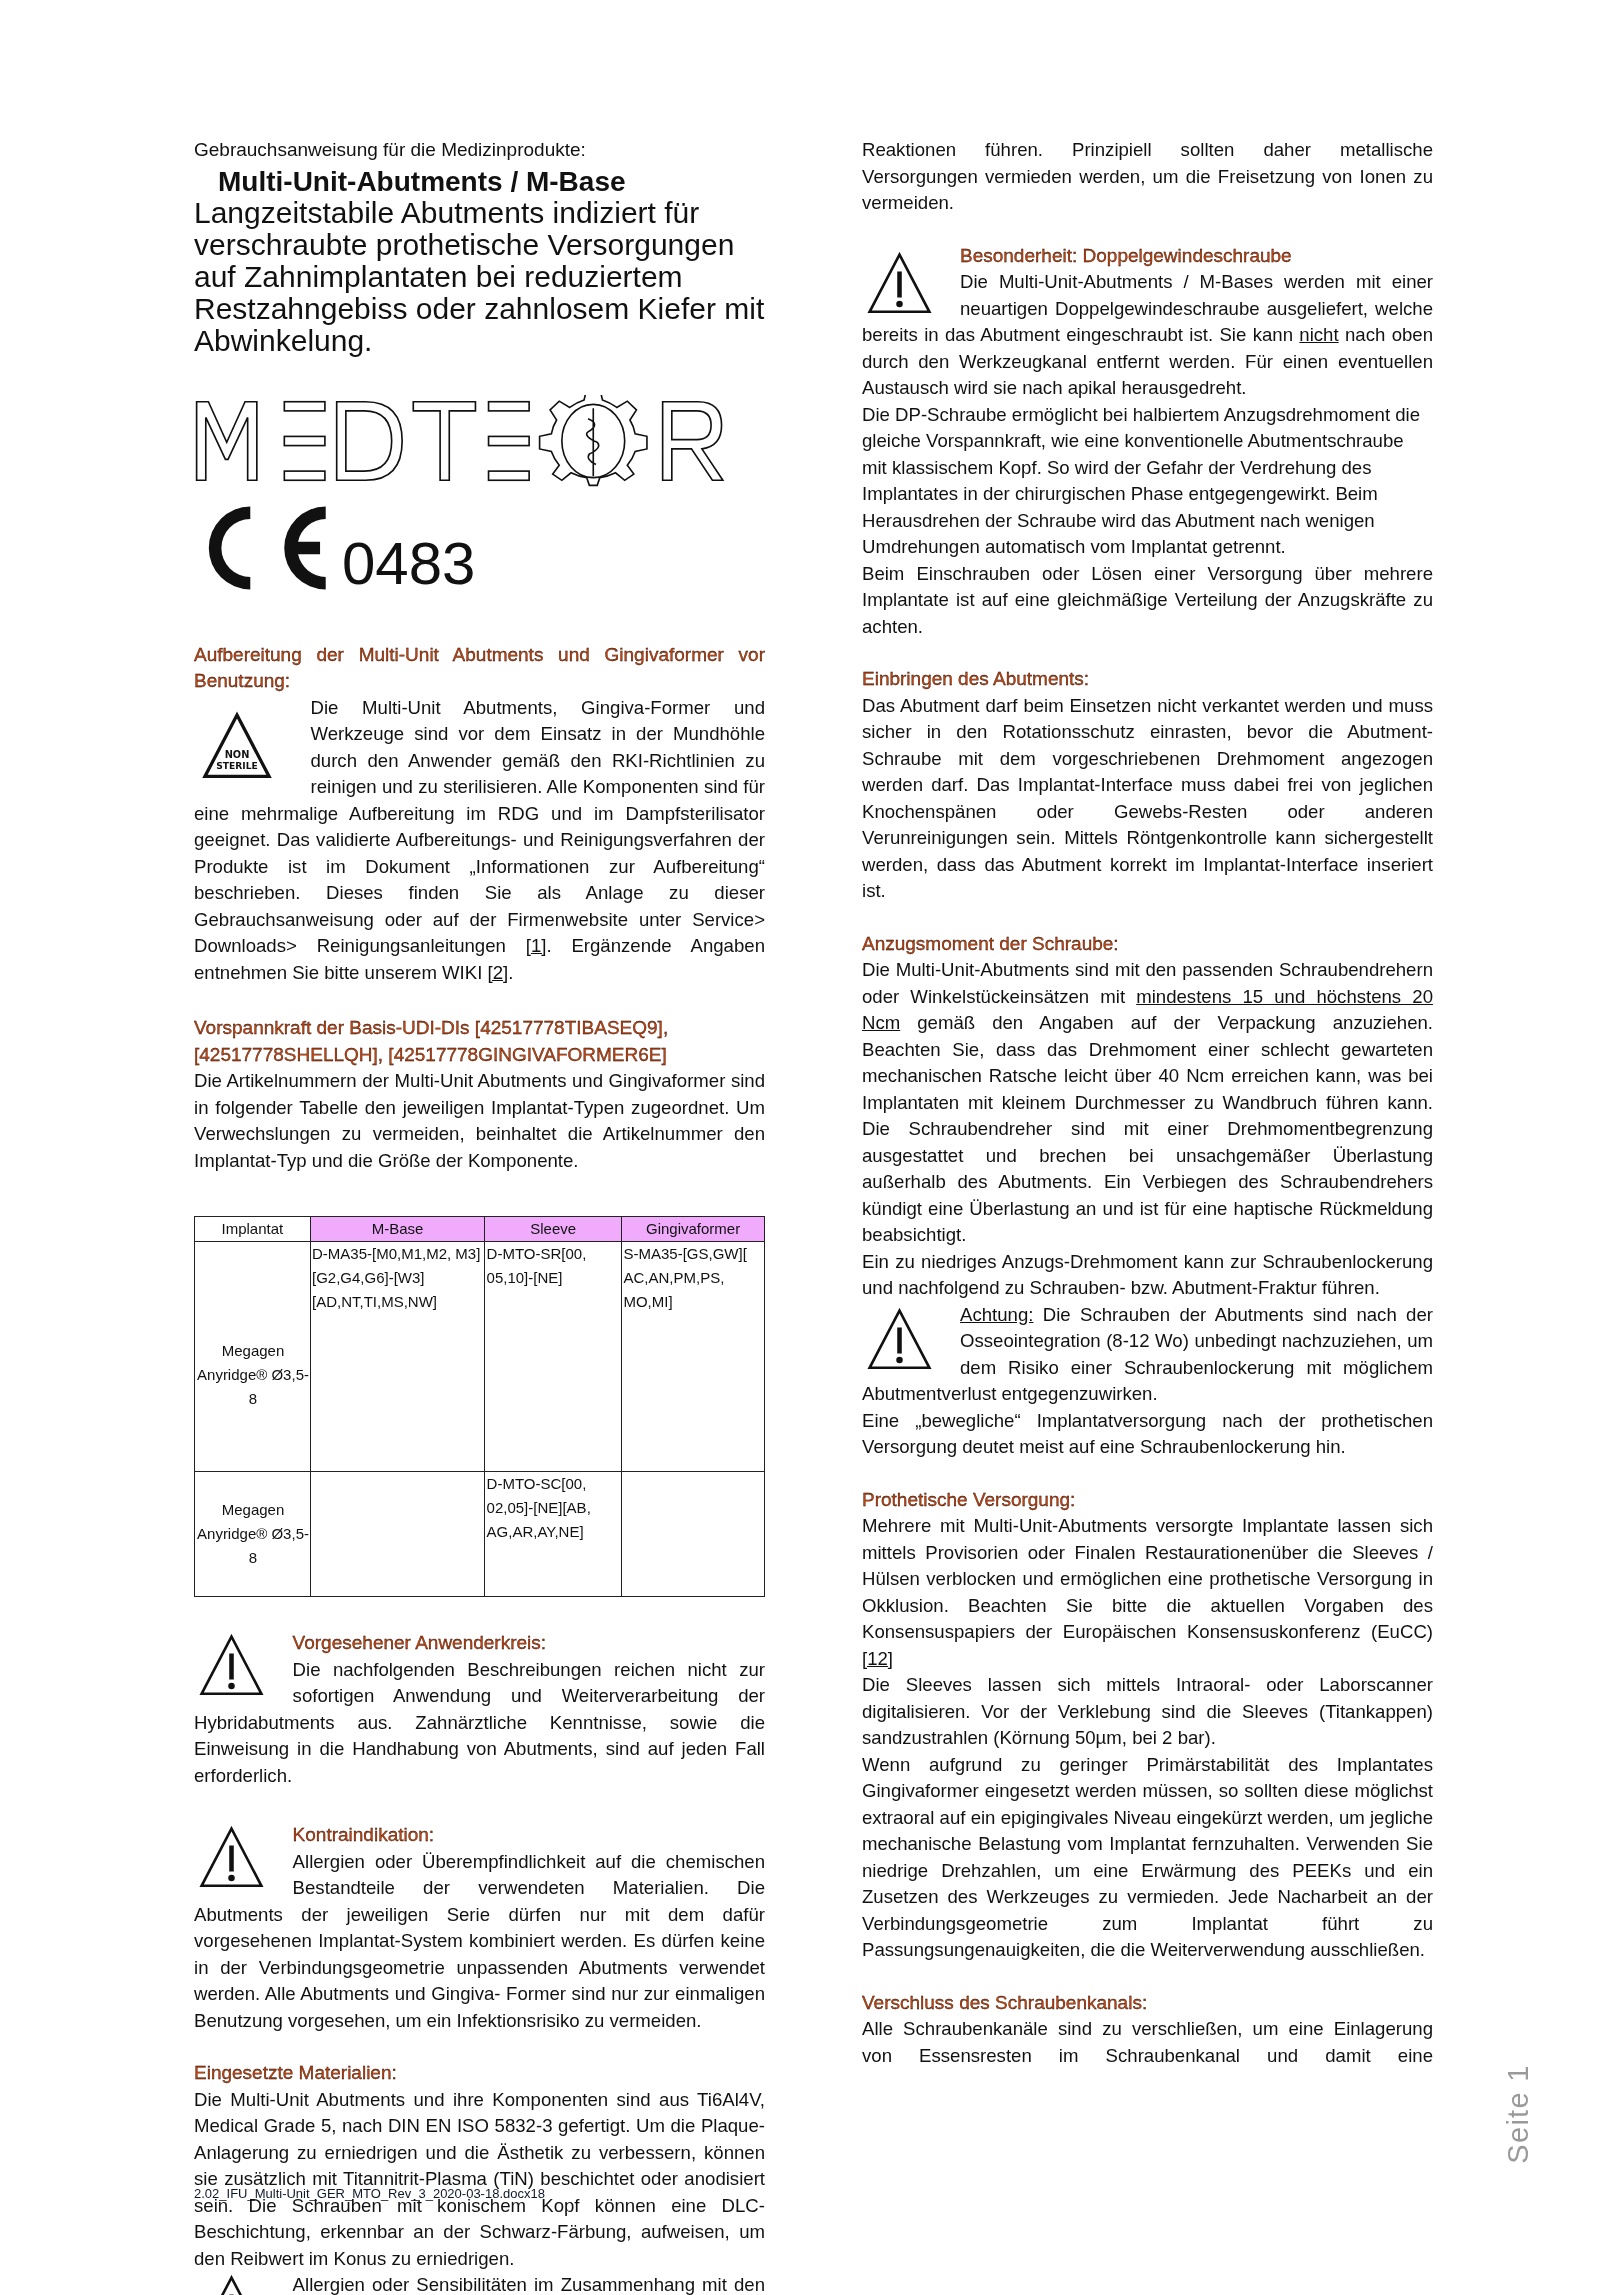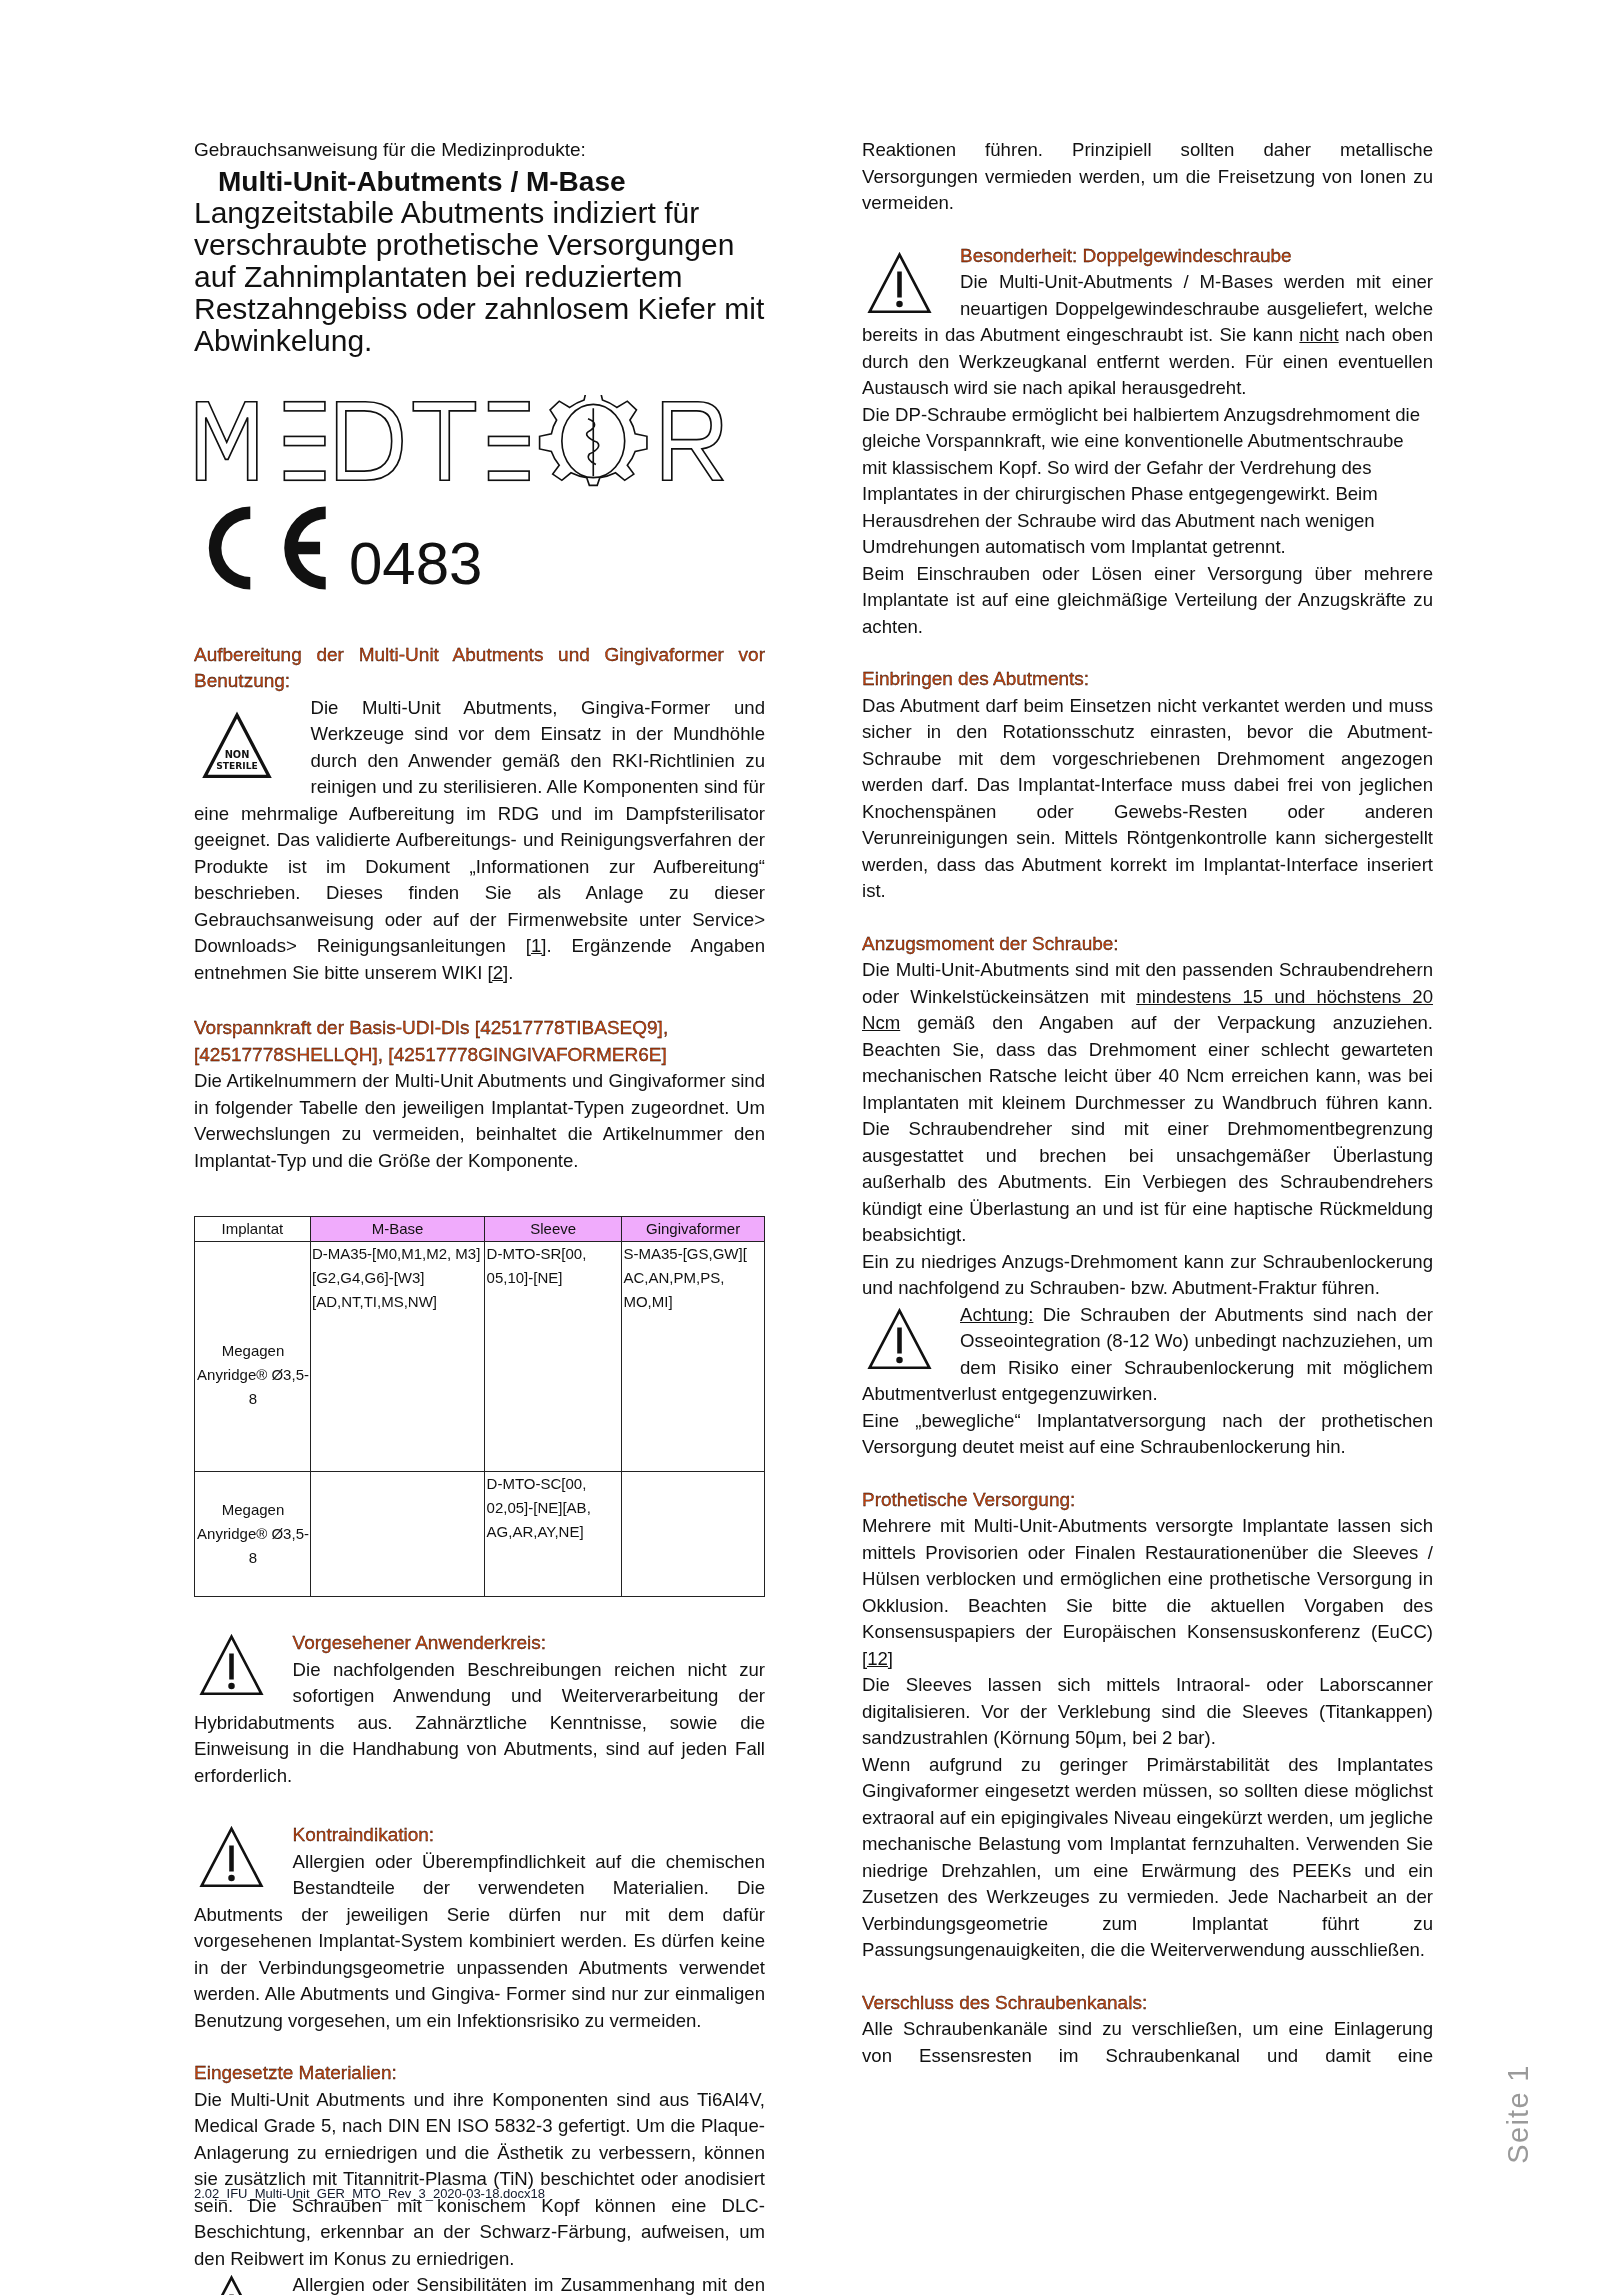--- a/index.html
+++ b/index.html
@@ -16,21 +16,21 @@
   .intro-small { font-size: 19px; line-height: 26px; margin: 0; }
   .title-block { font-size: 22px; line-height: 29px; margin: 2.6px 0 0 0; }
   .title-bold { font-weight: bold; font-size: 28px; margin-left: 24px; }
   .title-rest { font-size: 30px; }
   .u { text-decoration: underline; }
 
   
   .logo { margin-top: 37px; width: 576px; height: 92px; }
   .ce-row { display: flex; align-items: flex-end; margin-top: 5.2px; height: 98px; }
   .ce-mark { width: 144px; height: 88px; }
-  .ce-number { font-size: 60px; line-height: 60px; margin-left: 11px; margin-bottom: -2.6px; }
+  .ce-number { font-size: 60px; line-height: 60px; margin-left: 4px; margin-bottom: -2.6px; }
 
   
   .float-icon { float: left; margin-right: 13px; }
   .icon-warn { width: 62px; height: 62px; }
   .icon-nonsterile { width: 72px; height: 72px; margin-top: 16.4px; margin-left: 6.5px; }
 
   
   table.art { border-collapse: collapse; width: 571px; margin-top: 42px; font-size: 15px; line-height: 24px; }
   table.art th, table.art td { border: 1.6px solid #222; vertical-align: top; padding: 0 0 0 1.3px; }
   table.art th { font-weight: normal; text-align: center; height: 24px; padding: 0; }

